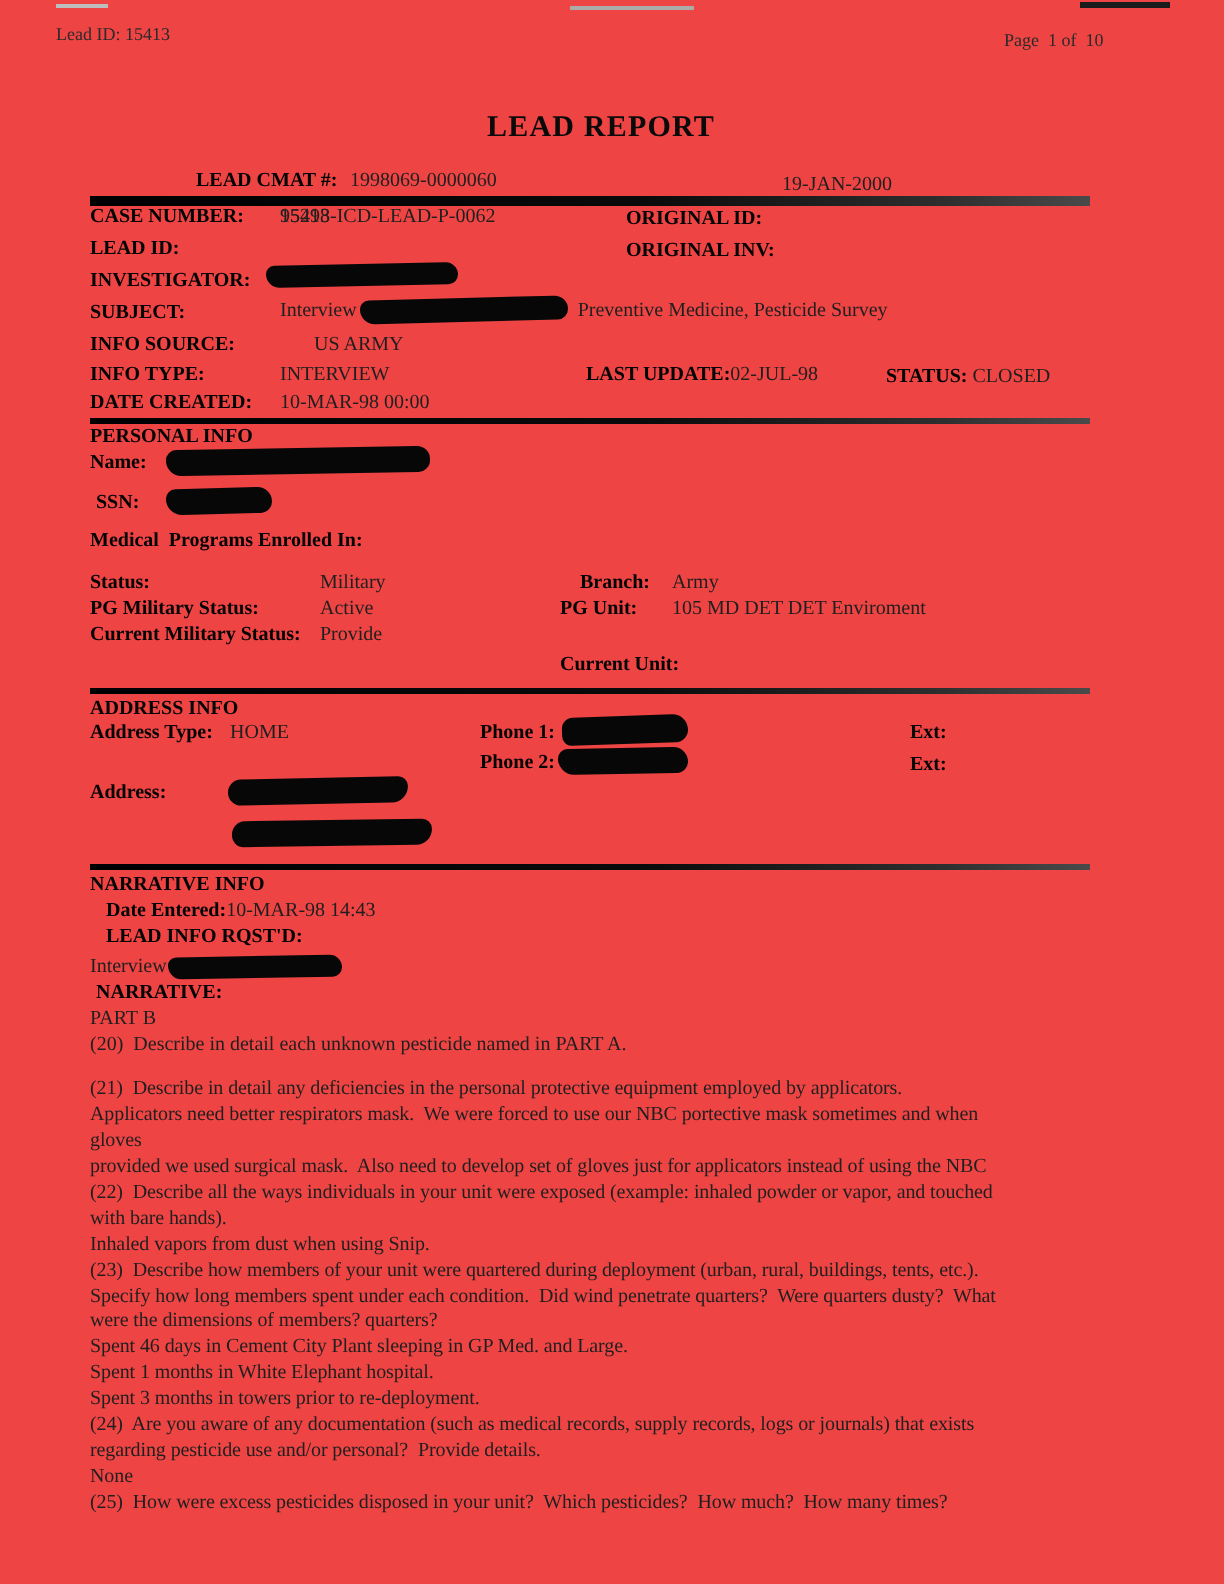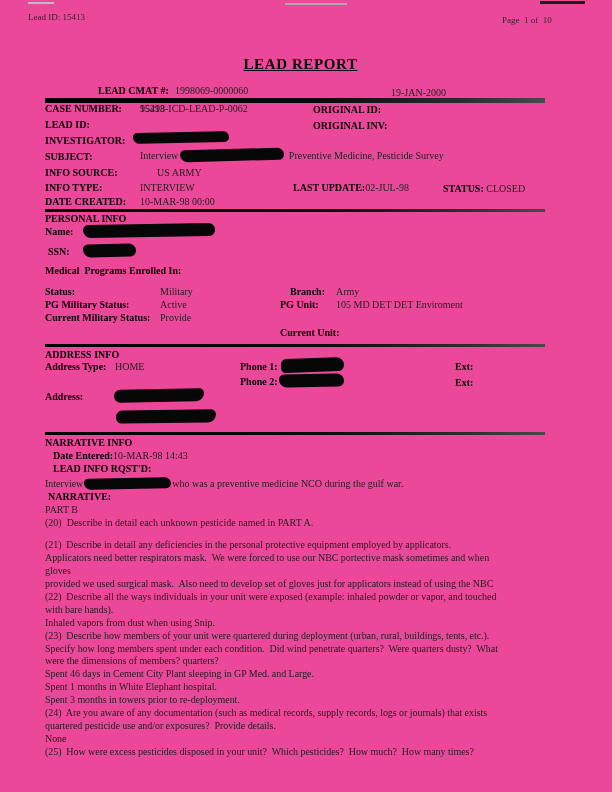--- a/index.html
+++ b/index.html
@@ -1,25 +1,25 @@
 <!DOCTYPE html>
 <html><head>
 <meta charset="utf-8">
 <style>
   html,body { margin:0; padding:0; background:#e8e8e8; }
   .page {
     position:relative; width:612px; height:792px; margin:0 auto;
-    background:#ec4899; overflow:hidden;
+    background:#ef4444; overflow:hidden;
     font-family:"Liberation Serif", serif; color:#1f1f1f;
     font-size:10px;
   }
   .t { position:absolute; white-space:pre; line-height:12px; }
   .b { font-weight:bold; color:#040404; }
   .sm { font-size:9px; color:#2a2a2a; }
-  .title { left:0; right:11px; text-align:center; font-size:15px; font-weight:bold; letter-spacing:.6px; color:#0a0a0a;text-decoration:underline; }
+  .title { left:0; right:11px; text-align:center; font-size:15px; font-weight:bold; letter-spacing:.6px; color:#0a0a0a; }
   .rule { position:absolute; left:45px; width:500px; background:linear-gradient(to right,#000 0%,#0a0a0a 55%,#2e2e2e 85%,#4a4a4a 100%); }
   .redact { position:absolute; background:#070707; border-radius:6px 9px 7px 10px; }
   .inline-row { position:absolute; display:flex; align-items:center; white-space:pre; }
   .inline-row .redact-inline { display:inline-block; background:#070707; border-radius:6px 9px 7px 10px; flex:none; }
   .nbody { position:absolute; left:45px; top:539px; width:522px; }
   .nline { white-space:pre; height:12.95px; line-height:12.95px; font-size:10px; letter-spacing:-0.05px; }
   .artifact { position:absolute; }
 </style>
 </head>
 <body>
@@ -122,39 +122,38 @@
 
   <span class="t b" style="left:45px;top:437px;">NARRATIVE INFO</span>
   <div class="inline-row" style="left:53px;top:450px;">
     <span class="b">Date Entered:</span>
     <span>10-MAR-98 14:43</span>
   </div>
   <span class="t b" style="left:53px;top:463px;">LEAD INFO RQST'D:</span>
   <div class="inline-row" style="left:45px;top:477px;height:13px;">
     <span>Interview</span>
     <span class="redact-inline" style="width:87px;height:11px;margin:0 1px;transform:rotate(-1deg);"></span>
-    <span>who was a preventive medicine NCO during the gulf war.</span>
   </div>
   <span class="t b" style="left:48px;top:491px;">NARRATIVE:</span>
   <span class="t" style="left:45px;top:504px;">PART B</span>
   <span class="t" style="left:45px;top:517px;">(20)  Describe in detail each unknown pesticide named in PART A.</span>
 
   <div class="nbody">
     <div class="nline">(21)  Describe in detail any deficiencies in the personal protective equipment employed by applicators.</div>
     <div class="nline">Applicators need better respirators mask.  We were forced to use our NBC portective mask sometimes and when</div>
     <div class="nline">gloves</div>
     <div class="nline">provided we used surgical mask.  Also need to develop set of gloves just for applicators instead of using the NBC</div>
     <div class="nline">(22)  Describe all the ways individuals in your unit were exposed (example: inhaled powder or vapor, and touched</div>
     <div class="nline">with bare hands).</div>
     <div class="nline">Inhaled vapors from dust when using Snip.</div>
     <div class="nline">(23)  Describe how members of your unit were quartered during deployment (urban, rural, buildings, tents, etc.).</div>
     <div class="nline">Specify how long members spent under each condition.  Did wind penetrate quarters?  Were quarters dusty?  What</div>
     <div class="nline">were the dimensions of members? quarters?</div>
     <div class="nline">Spent 46 days in Cement City Plant sleeping in GP Med. and Large.</div>
     <div class="nline">Spent 1 months in White Elephant hospital.</div>
     <div class="nline">Spent 3 months in towers prior to re-deployment.</div>
     <div class="nline">(24)  Are you aware of any documentation (such as medical records, supply records, logs or journals) that exists</div>
-    <div class="nline">quartered pesticide use and/or exposures?  Provide details.</div>
+    <div class="nline">regarding pesticide use and/or personal?  Provide details.</div>
     <div class="nline">None</div>
     <div class="nline">(25)  How were excess pesticides disposed in your unit?  Which pesticides?  How much?  How many times?</div>
   </div>
 
 </div>
 
 </body></html>

